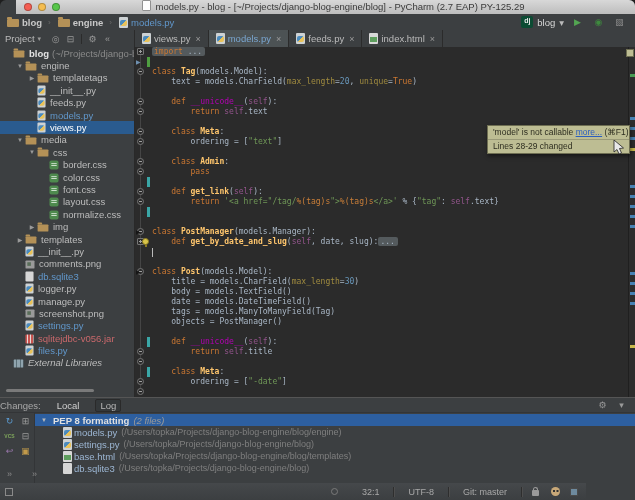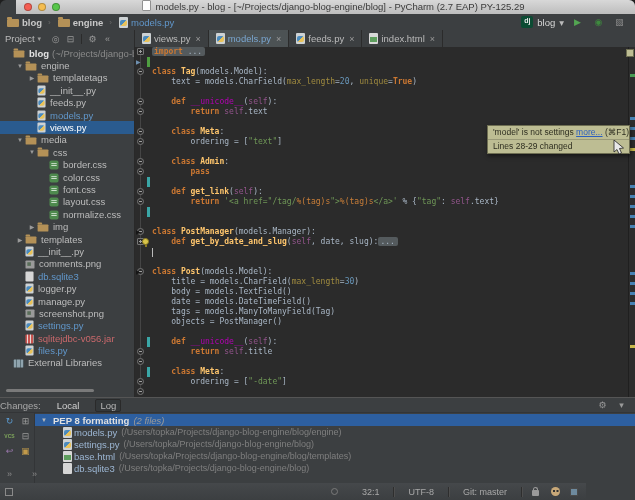--- a/index.html
+++ b/index.html
@@ -70,21 +70,21 @@
   .tree-row .lbl.modified{color:#6197CB;}
   .tree-row .lbl.error{color:#C9686B;}
   .tree-row .hint{color:#8A8A8A;margin-left:3px;}
   .hscroll{position:absolute;left:6px;bottom:5px;width:88px;height:3px;background:#7A7A7A;border-radius:2px;}
   
   .editor{position:relative;flex:1;background:#2B2B2B;overflow:hidden;}
   .foldline{position:absolute;left:5px;top:4px;bottom:4px;width:1px;background:#454545;}
   .code{position:absolute;left:0;top:0;right:7px;}
   .cl{height:10px;line-height:10px;white-space:pre;font-family:"DejaVu Sans Mono",monospace;
       font-size:8px;padding-left:17px;overflow:hidden;}
-  .tk.kw{color:#CC7832;font-weight:bold;margin-top:14px;}
+  .tk.kw{color:#CC7832;font-weight:normal;margin-top:14px;}
   .tk.nm{color:#FFC66D;font-weight:bold;}
   .tk.tx{color:#A9B7C6;}
   .tk.st{color:#6F9757;}
   .tk.fmt{color:#CB7F38;}
   .tk.num{color:#6897BB;}
   .tk.par{color:#A08B3F;}
   .tk.slf{color:#94558D;}
   .tk.mg{color:#B200B2;}
   .tk.bx1{background:#545A5D;border-radius:2px 0 0 2px;padding-left:2px;}
   .tk.bx2{background:#545A5D;border-radius:0 2px 2px 0;padding-right:3px;}
@@ -353,21 +353,21 @@
         <div class="tree-row" style="padding-left: 15px;">
           <span class="arrow"></span>
           <span class="ic ic-jar"></span>
           <span class="lbl error">sqlitejdbc-v056.jar</span>
         </div>
         <div class="tree-row" style="padding-left: 15px;">
           <span class="arrow"></span>
           <span class="ic ic-py"></span>
           <span class="lbl modified">files.py</span>
         </div>
-        <div class="tree-row" style="padding-left: 3px;">
+        <div class="tree-row" style="padding-left: 3px; font-style: italic;">
           <span class="arrow"></span>
           <span class="ic ic-lib"></span>
           <span class="lbl">External Libraries</span>
         </div>
         <div class="hscroll"></div>
       </div>
     <div class="editor">
       <div class="foldline"></div>
       <div class="code" id="code">
           <div class="cl"><span class="tk kw bx1">import </span><span class="tk tx bx2">...</span></div>
@@ -450,21 +450,21 @@
           <div class="smark blue" style="top: 158px;"></div>
           <div class="smark blue" style="top: 168px;"></div>
           <div class="smark blue" style="top: 178px;"></div>
           <div class="smark blue" style="top: 225px;"></div>
           <div class="smark blue" style="top: 235px;"></div>
           <div class="smark blue" style="top: 245px;"></div>
           <div class="smark blue" style="top: 255px;"></div>
           <div class="smark yellow" style="top: 298px;"></div>
         </div>
       <div class="tooltip">
-        <div class="row"><span>'model' is not settings </span><span class="lnk">more...</span><span> (⌘F1)</span></div>
+        <div class="row"><span>'model' is not callable </span><span class="lnk">more...</span><span> (⌘F1)</span></div>
         <div class="row"><span>Lines 28-29 changed</span></div>
       </div>
       <div class="cursor">
         <svg width="12" height="16" viewBox="0 0 12 16">
             <path d="M1 0 L1 12 L4 9.5 L6 14 L8.5 13 L6.5 8.5 L10.5 8 Z" fill="#E8E8E8" stroke="#222222" stroke-width="0.8"></path>
           </svg>
       </div>
     </div>
   </div>
 

